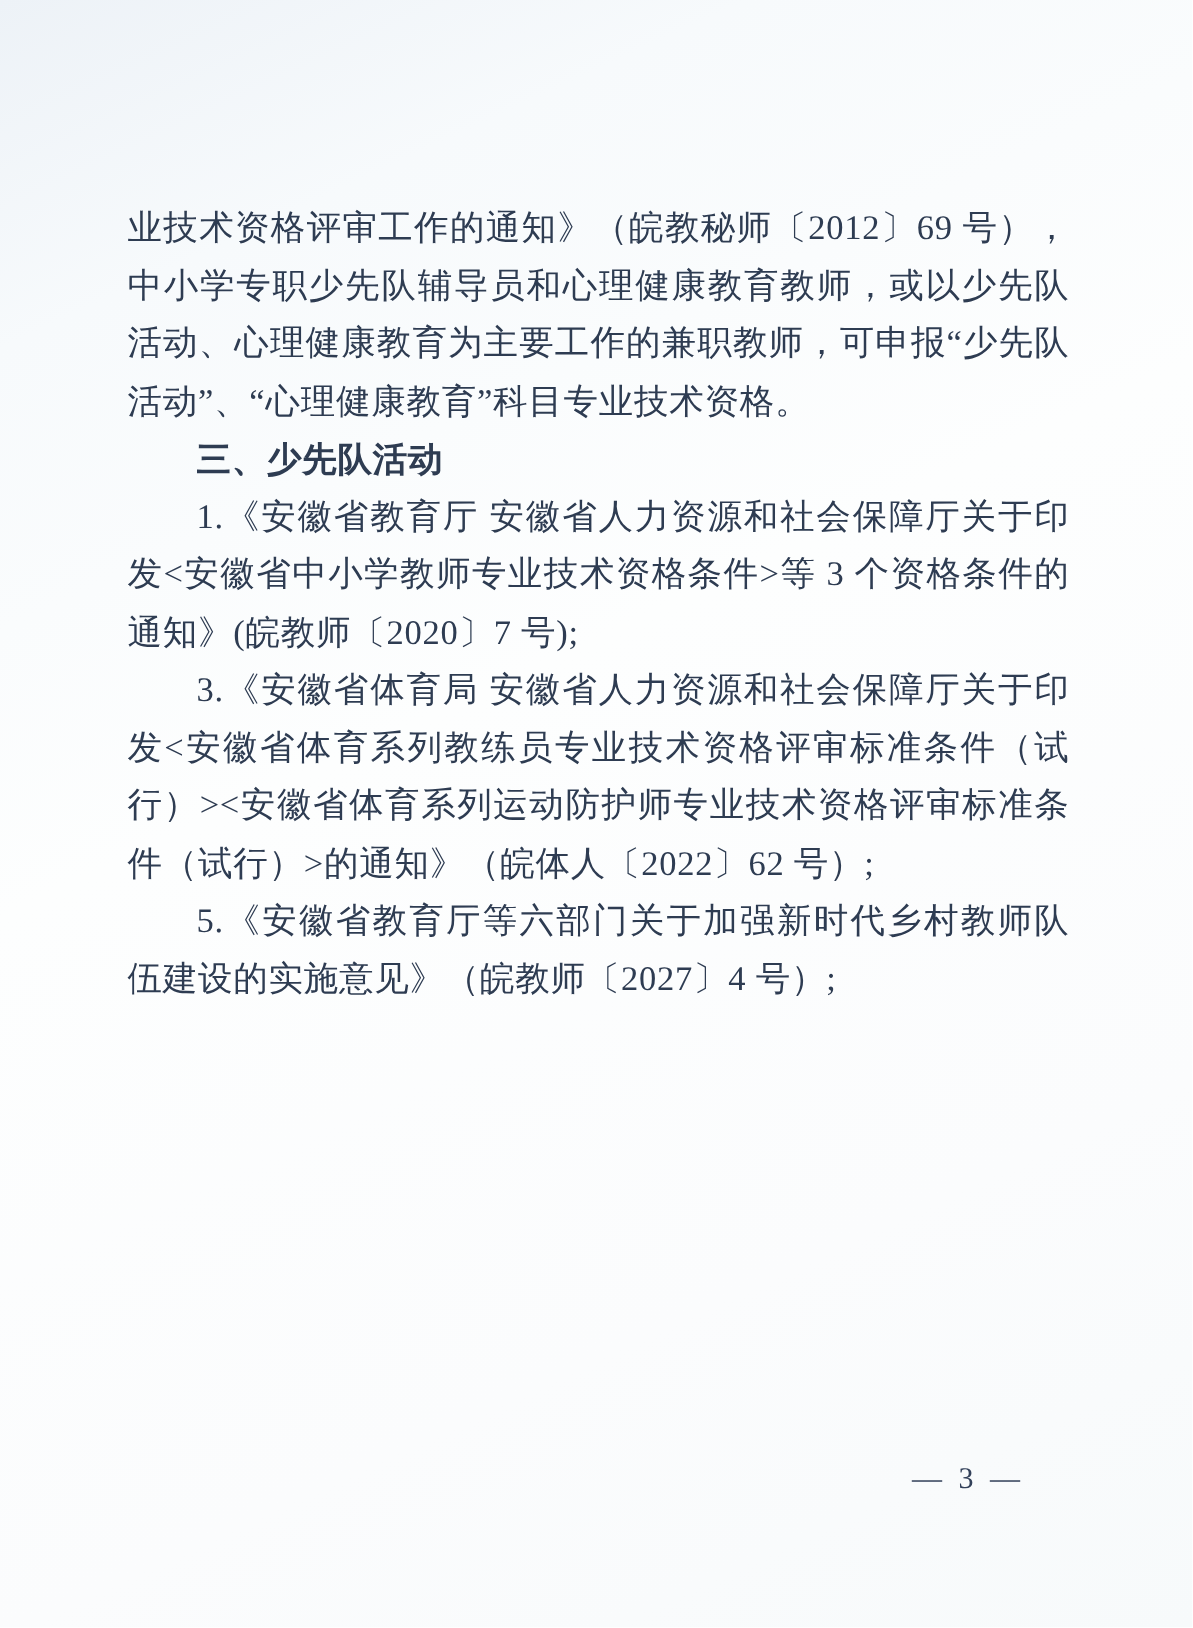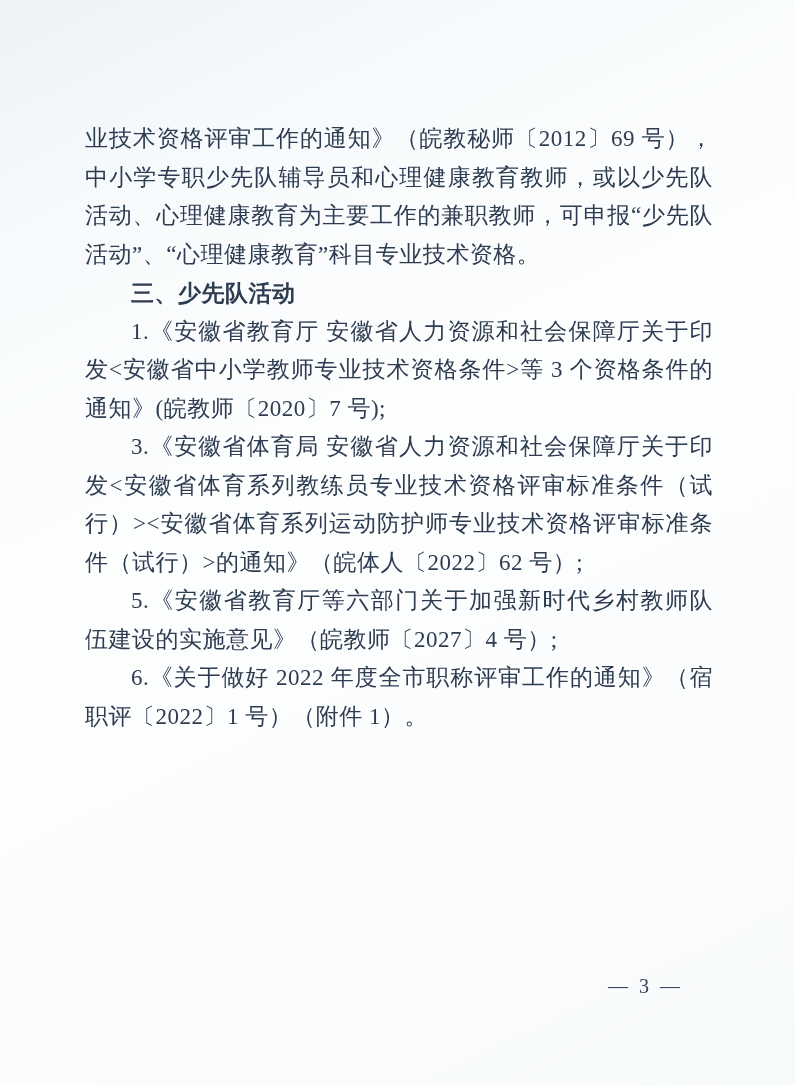--- a/index.html
+++ b/index.html
@@ -12,21 +12,21 @@
       width: 795px;
       height: 1085px;
       overflow: hidden;
       background: linear-gradient(155deg, #edf2f7 0%, #f7fafc 16%, #fdfefe 42%, #fbfcfd 75%, #f7fafb 100%);
       color: #2e3c52;
       font-family: "Liberation Serif", "DejaVu Serif", serif;
     }
     .content {
       position: absolute;
       left: 85px;
-      top: 120px;
+      top: 133px;
       width: 628px;
       font-size: 23px;
       line-height: 38.5px;
       text-align: justify;
       letter-spacing: 0.5px;
     }
     .content p {
       margin: 0;
       text-indent: 2em;
     }
@@ -50,16 +50,15 @@
 </head>
 <body>
 
 <div class="page">
   <div class="content">
     <p class="no-indent">业技术资格评审工作的通知》（皖教秘师〔2012〕69 号），中小学专职少先队辅导员和心理健康教育教师，或以少先队活动、心理健康教育为主要工作的兼职教师，可申报“少先队活动”、“心理健康教育”科目专业技术资格。</p>
     <p class="heading">三、少先队活动</p>
     <p>1.《安徽省教育厅 安徽省人力资源和社会保障厅关于印发&lt;安徽省中小学教师专业技术资格条件&gt;等 3 个资格条件的通知》(皖教师〔2020〕7 号);</p>
     <p>3.《安徽省体育局 安徽省人力资源和社会保障厅关于印发&lt;安徽省体育系列教练员专业技术资格评审标准条件（试行）&gt;&lt;安徽省体育系列运动防护师专业技术资格评审标准条件（试行）&gt;的通知》（皖体人〔2022〕62 号）;</p>
     <p>5.《安徽省教育厅等六部门关于加强新时代乡村教师队伍建设的实施意见》（皖教师〔2027〕4 号）;</p>
-    <p>6.《关于做好 2022 年度全市职称评审工作的通知》（宿职评〔2022〕1 号）（附件 1）。</p>
   </div>
   <div class="page-footer">— 3 —</div>
 </div>
 
 </body></html>

